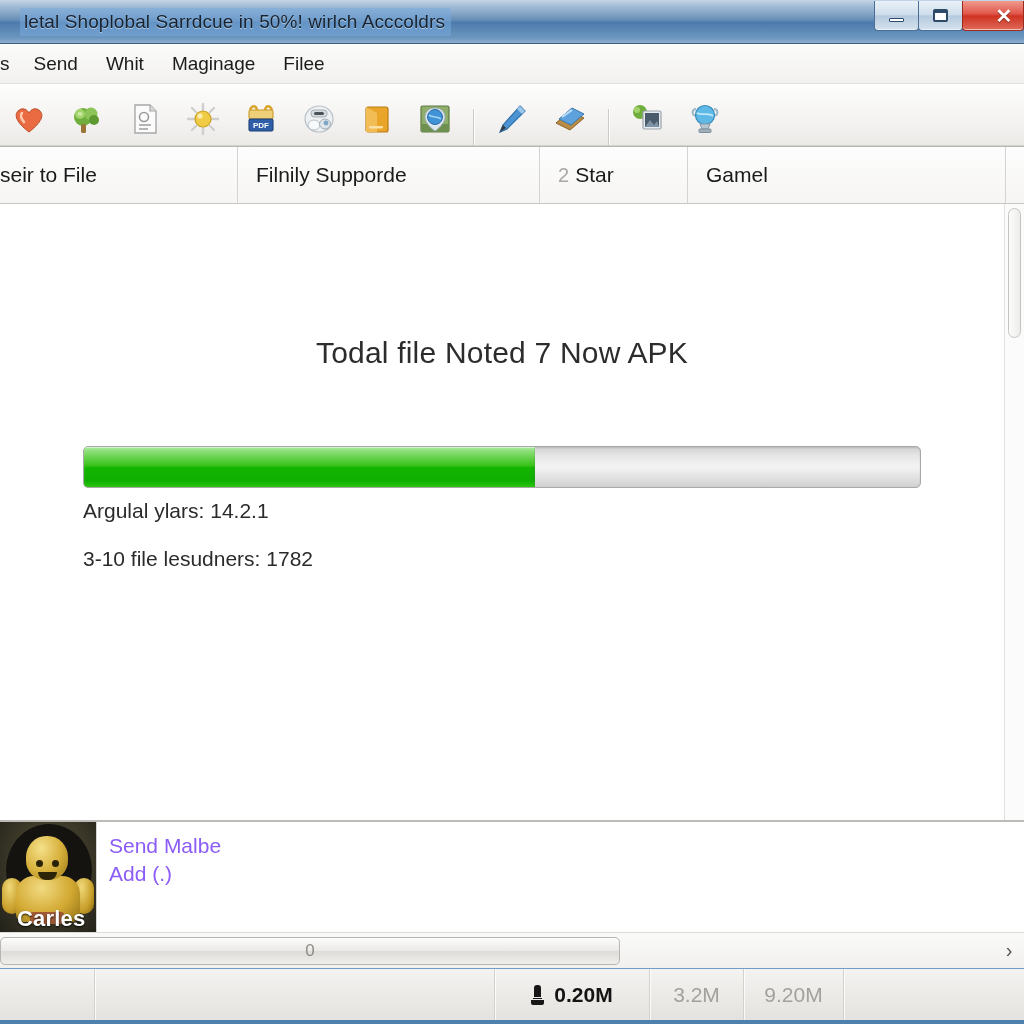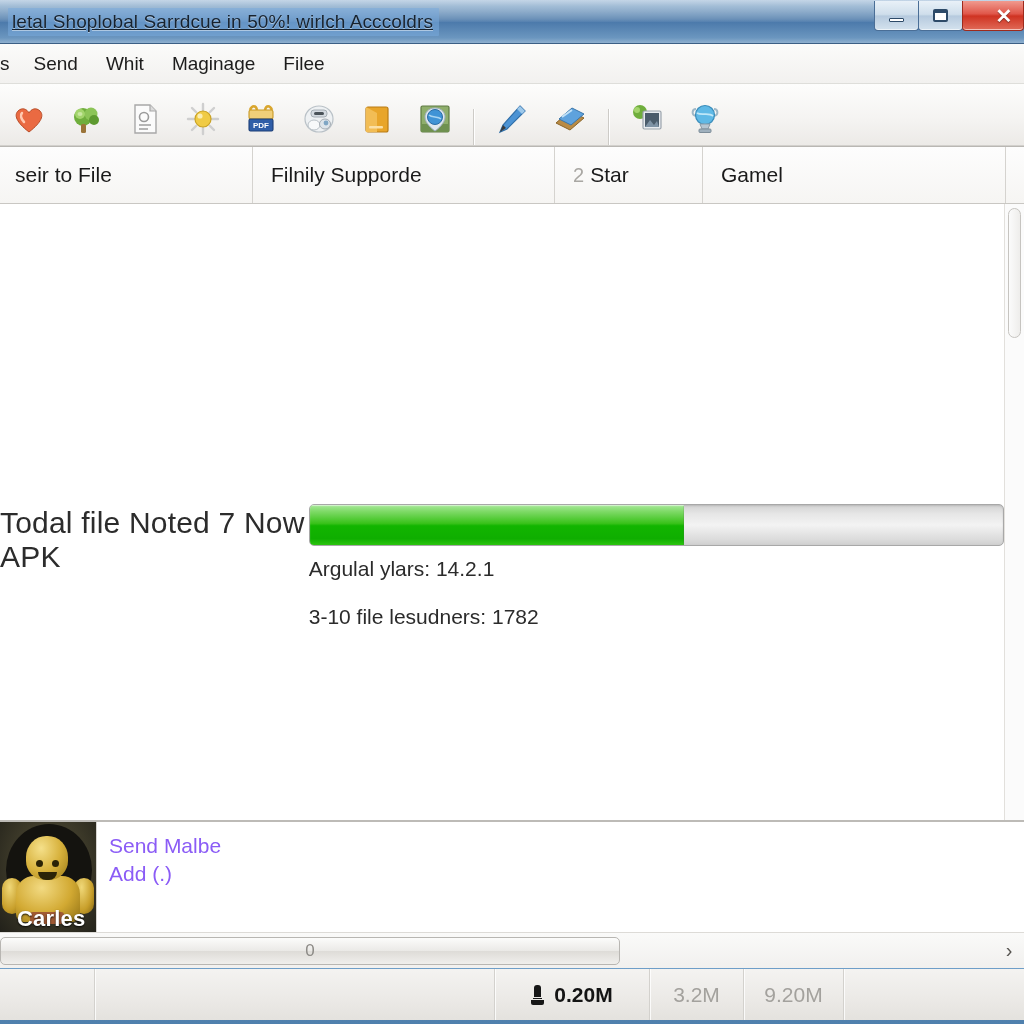--- a/index.html
+++ b/index.html
@@ -30,27 +30,26 @@
     display: flex; align-items: center;
     overflow: hidden;
   }
   .titlebar::after {
     content: ""; position: absolute; left: 0; right: 0; top: 0; height: 50%;
     background: linear-gradient(to bottom, rgba(255,255,255,.38), rgba(255,255,255,.04));
     pointer-events: none;
   }
   .title-text {
     position: relative; z-index: 2;
-    padding-left: 8px;
+    padding-left: 20px;
     font-size: 19px;
     color: #16222f;
     letter-spacing: .1px;
     white-space: nowrap;
     text-shadow: 0 1px 0 rgba(255,255,255,.45);
-    text-decoration: underline;
   }
   .title-sel {
     background: rgba(120,170,220,.55);
     padding: 3px 6px 4px 4px;
     border-radius: 1px;
   }
   .win-controls {
     position: absolute; right: 0; top: 0;
     height: 34px; display: flex; z-index: 4;
   }
@@ -122,32 +121,32 @@
     border-top: 1px solid #b9b7b3;
   }
   .tab {
     display: flex; align-items: center;
     padding: 0 18px;
     border-right: 1px solid #d5d3cf;
     font-size: 21px; color: #1a1a1a;
     white-space: nowrap;
     cursor: default;
   }
-  .tab:first-child { padding-left: 0; margin-left: 15px; }
+  .tab:first-child { padding-left: 0; }
   .tab .tab-num { color: #a9a7a3; margin-right: 6px; font-size: 20px; }
   .tab.flex-fill { flex: 1 1 auto; border-right: 1px solid #d5d3cf; }
   .tab-tail { flex: 0 0 18px; }
 
   
   .content-wrap { flex: 1 1 auto; display: flex; min-height: 0; }
   .content {
     flex: 1 1 auto;
     background: #ffffff;
     position: relative;
-    display: flex; flex-direction: row;
+    display: flex; flex-direction: column;
     align-items: center;
     padding-top: 132px;
     min-width: 0;
   }
   .dl-heading {
     font-size: 30px; color: #2c2c2c;
     letter-spacing: .2px;
     margin-bottom: 76px;
   }
   .progress-block { width: 838px; }

